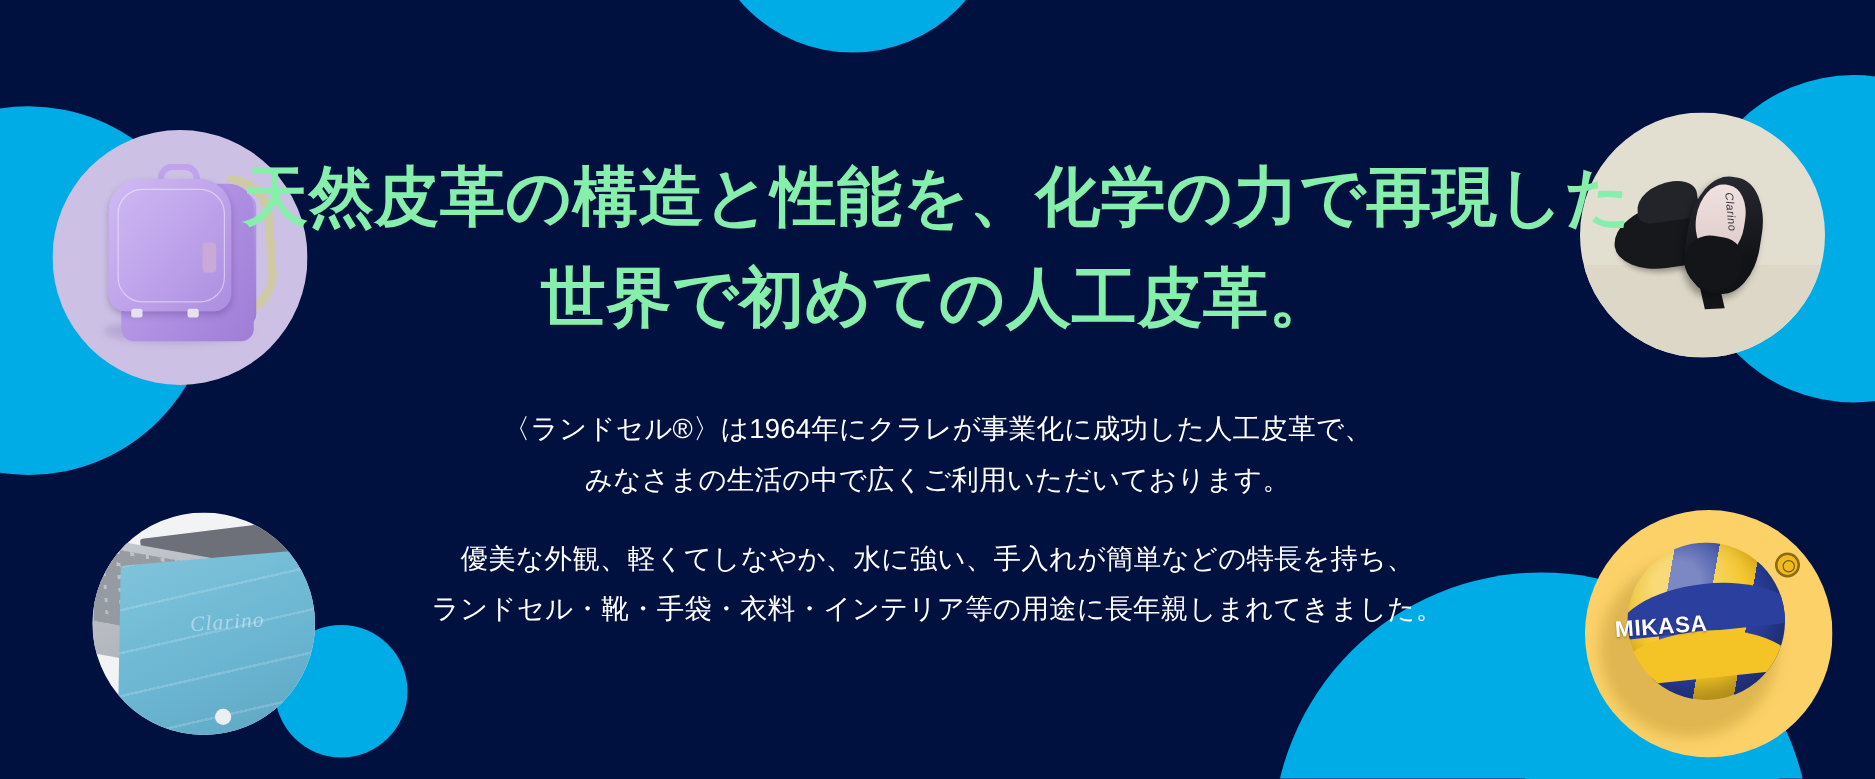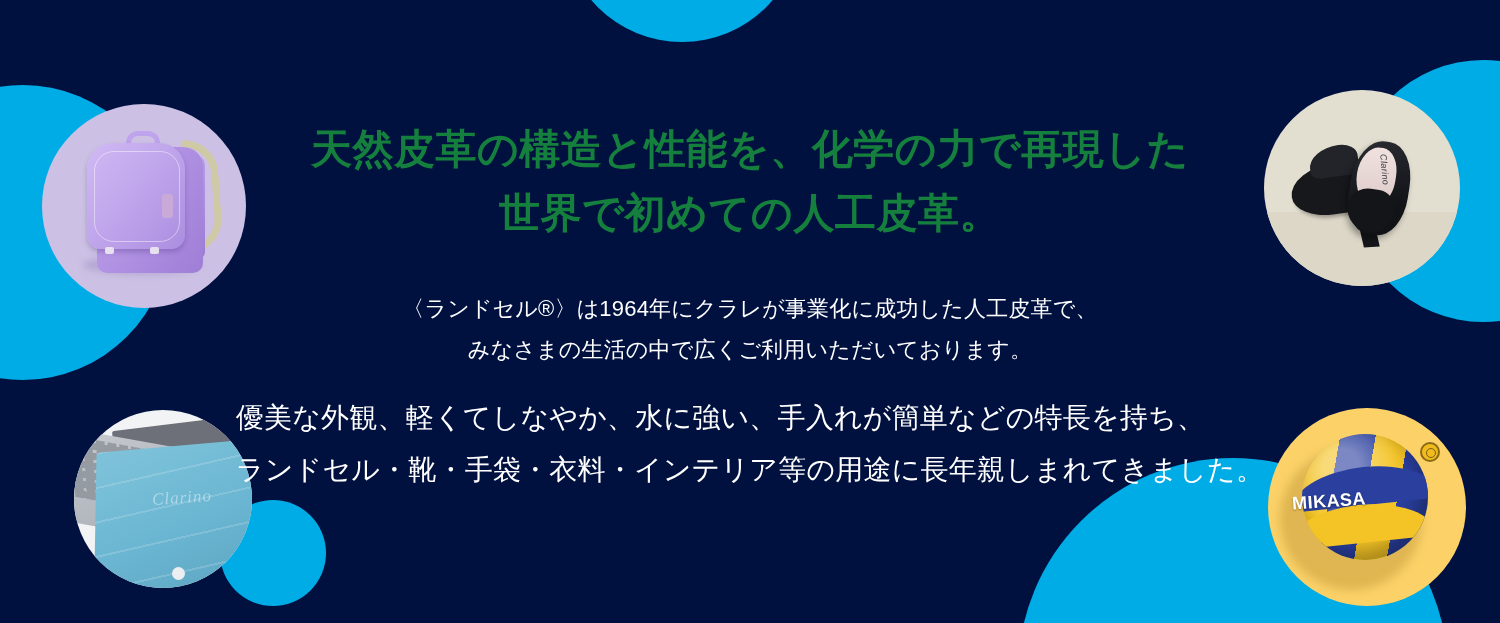--- a/index.html
+++ b/index.html
@@ -200,41 +200,41 @@
 
   
   .content {
     position:absolute; left:0; top:0; width:1500px; height:623px;
     display:flex; flex-direction:column; align-items:center;
     z-index:6; pointer-events:none;
   }
   .headline {
     margin-top:118px;
     text-align:center;
-    color:#15803d;
+    color:#86efac;
     font-weight:bold;
-    font-size:41px;
+    font-size:52px;
     line-height:1.55;
     letter-spacing:.5px;
     white-space:pre-line;
   }
   .lead {
     margin-top:44px;
     text-align:center;
     color:#ffffff;
     font-size:22px;
     line-height:1.85;
     letter-spacing:.2px;
     white-space:pre-line;
   }
   .features {
     margin-top:22px;
-    text-align:left;
+    text-align:center;
     color:#ffffff;
-    font-size:28px;
+    font-size:22px;
     line-height:1.85;
     letter-spacing:.2px;
     white-space:pre-line;
   }
 </style>
 </head>
 <body>
 
 <div class="stage">
 

